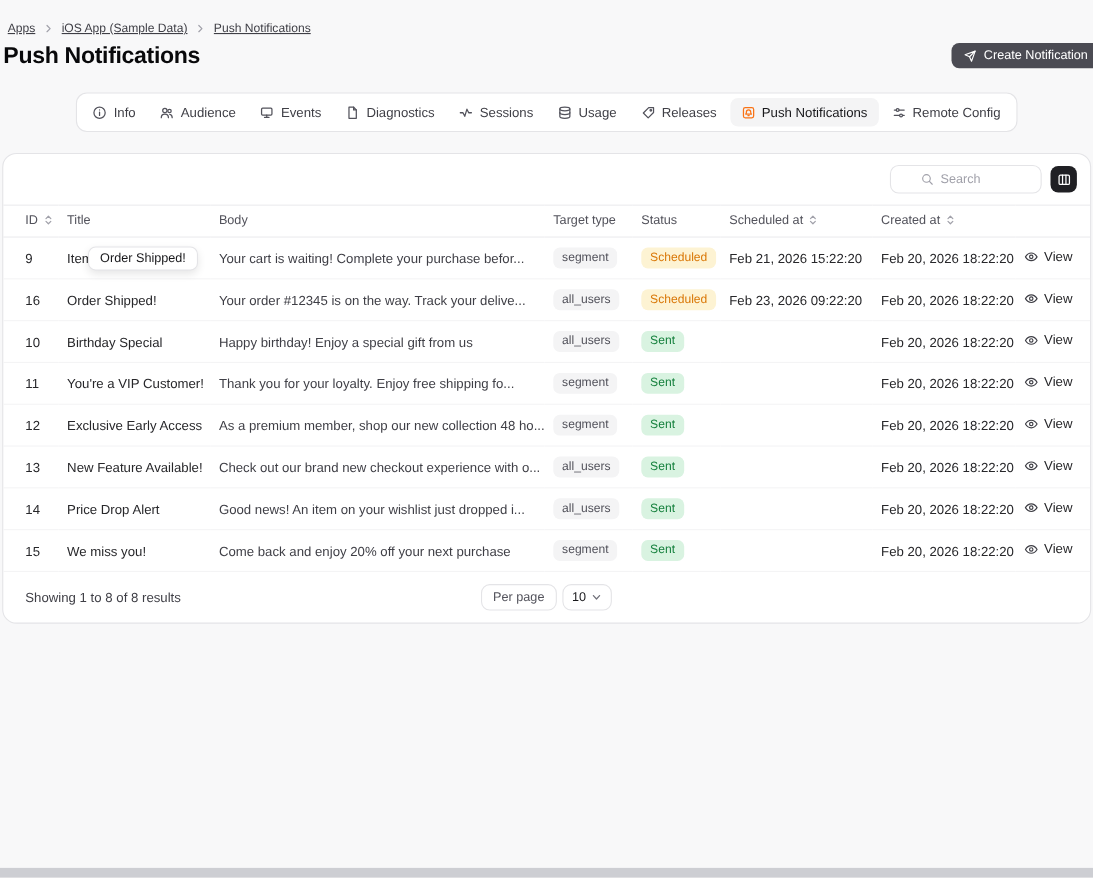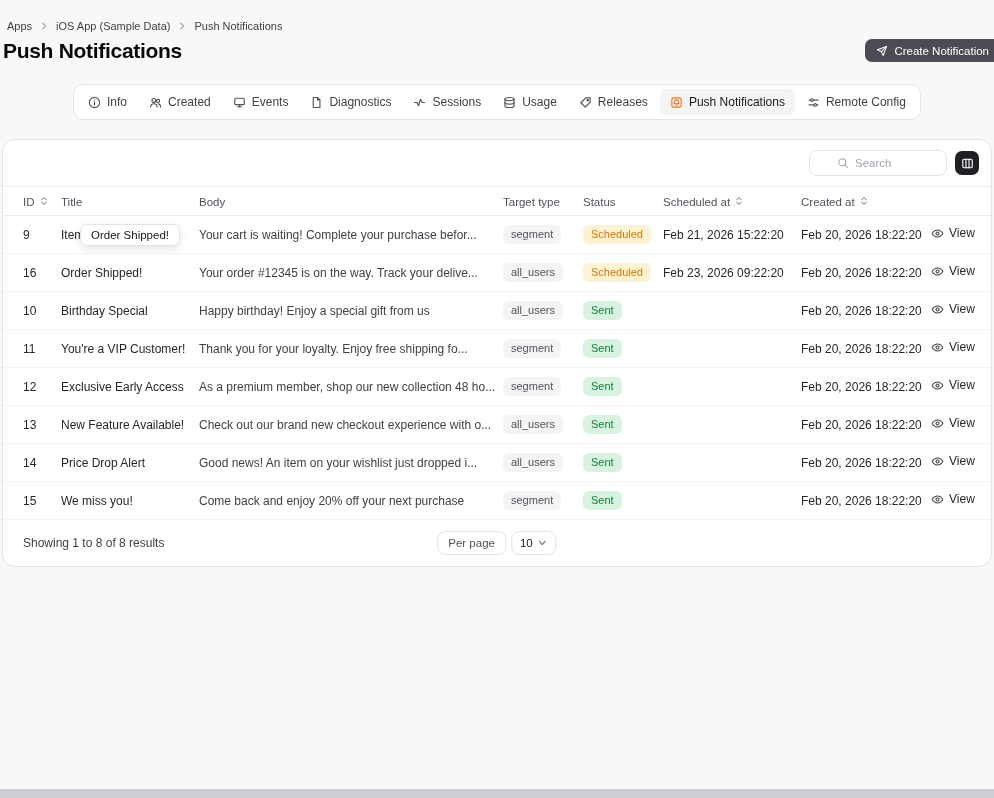--- a/index.html
+++ b/index.html
@@ -7,21 +7,21 @@
   body {
     position:relative; overflow:hidden;
     background:#f8f8f9; color:#18181b;
     font-family:"Liberation Sans", sans-serif;
   }
   .ic { display:inline-flex; align-items:center; justify-content:center; flex:0 0 auto; }
   .ic svg { width:100%; height:100%; display:block; }
 
   
   .breadcrumb { position:absolute; top:20px; left:7px; display:flex; align-items:center; gap:7px; font-size:11px; color:#3f3f46; }
-  .crumb { cursor:pointer; }
+  .crumb { cursor:pointer;text-decoration:underline; }
   .crumb.current { color:#3f3f46; }
   .crumb-sep { width:10px; height:10px; color:#a1a1aa; }
 
   
   .page-title { position:absolute; top:39px; left:3px; font-size:21px; font-weight:700; letter-spacing:-0.3px; color:#09090b; }
   .create-btn {
     position:absolute; top:39px; right:-9px; height:23px;
     display:flex; align-items:center; gap:6px; padding:0 14px 0 11px;
     background:#4b4b53; color:#fff; font-size:11.5px; border:none;
     border-radius:7px; cursor:pointer; font-family:inherit;
@@ -72,21 +72,21 @@
   }
   thead th:first-child, tbody td:first-child { padding-left:20px; }
   thead th .sort { width:10px; height:10px; color:#a1a1aa; margin-left:4px; vertical-align:-1px; }
   thead th span { vertical-align:middle;text-align:center; }
   tbody td {
     height:38px; padding:0 8px; border-bottom:1px solid #f4f4f5;
     color:#27272a; white-space:nowrap; overflow:hidden; vertical-align:middle;
   }
   td.c-body { color:#3f3f46; }
   td.c-title { position:relative; overflow:visible; }
-  td.c-action { padding-right:16px; }
+  td.c-action { text-align:right; padding-right:16px; }
   .view-btn { display:inline-flex; align-items:center; gap:5px; cursor:pointer; color:#27272a; }
   .view-btn .ic { width:13px; height:13px; color:#3f3f46; }
 
   .badge {
     display:inline-block; padding:3px 8px; border-radius:6px; font-size:11px; line-height:1.2;
   }
   .badge-target { background:#f4f4f5; color:#52525b; }
   .badge-scheduled { background:var(--scheduled_bg, #fef3c7); color:var(--scheduled_text, #d97706); }
   .badge-sent { background:var(--sent_bg, #dcfce7); color:var(--sent_text, #15803d); }
 
@@ -155,21 +155,21 @@
   </div>
       <div class="tab">
     <span class="ic">
           <svg viewBox="0 0 16 16" fill="none" stroke="currentColor" stroke-width="1.4" stroke-linecap="round" stroke-linejoin="round">
             <circle cx="6" cy="5.5" r="2.4"></circle>
             <path d="M2 13.5c0-2.3 1.8-4 4-4s4 1.7 4 4"></path>
             <circle cx="11.2" cy="6" r="1.9"></circle>
             <path d="M11.5 9.7c1.6.3 2.7 1.8 2.7 3.8"></path>
           </svg>
         </span>
-    <span class="tab-label">Created</span>
+    <span class="tab-label">Audience</span>
   </div>
       <div class="tab">
     <span class="ic">
           <svg viewBox="0 0 16 16" fill="none" stroke="currentColor" stroke-width="1.4" stroke-linecap="round" stroke-linejoin="round">
             <rect x="2.2" y="2.8" width="11.6" height="7.8" rx="1.2"></rect>
             <line x1="8" y1="10.6" x2="8" y2="13.2"></line>
             <line x1="5.5" y1="13.2" x2="10.5" y2="13.2"></line>
           </svg>
         </span>
     <span class="tab-label">Events</span>

